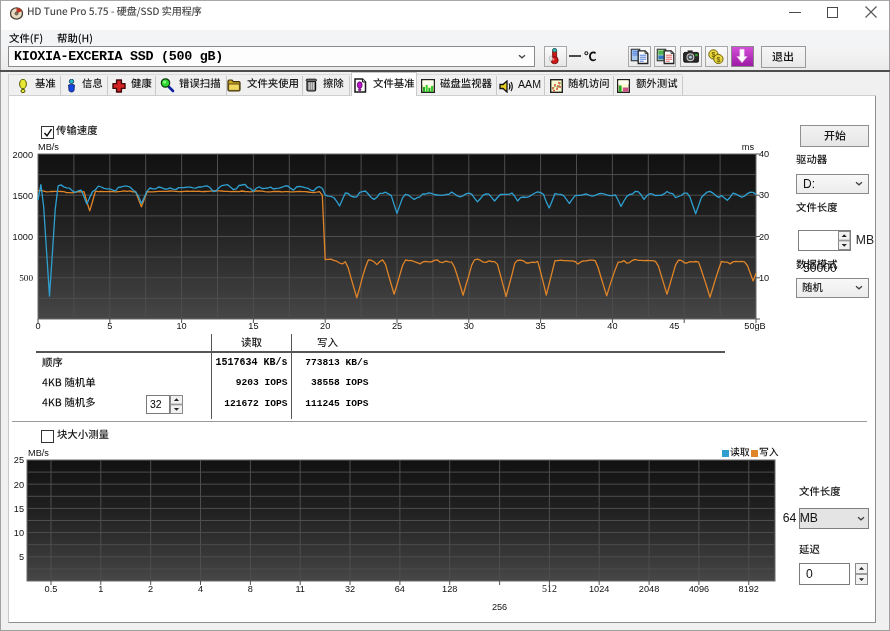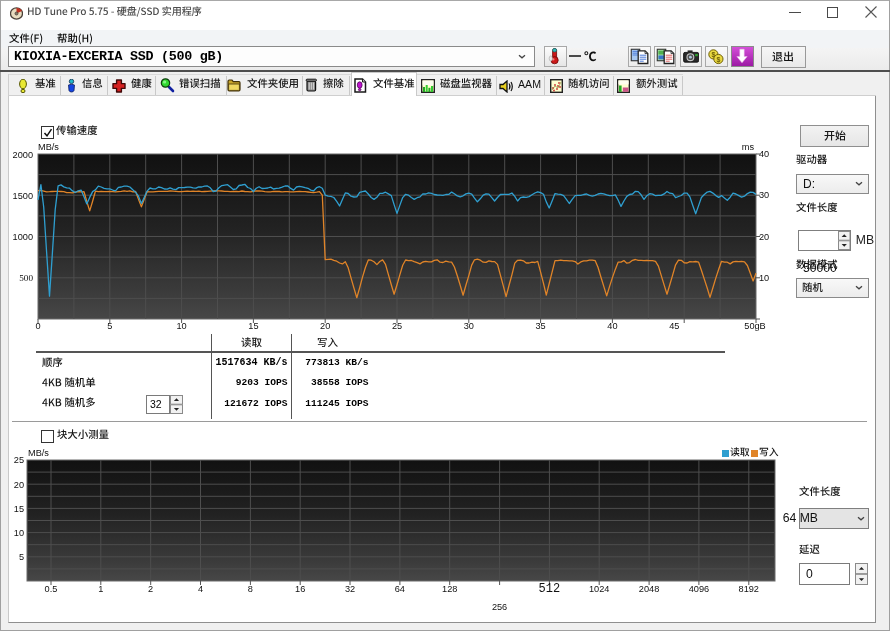--- a/index.html
+++ b/index.html
@@ -391,26 +391,26 @@
     <div style="position:absolute;left:0px;top:455.3px;width:24px;height:10px;font-family:'Liberation Sans',sans-serif;font-size:9.2px;line-height:10px;color:#111;text-align:right;font-weight:normal;letter-spacing:0;white-space:nowrap;">25</div>
     <div style="position:absolute;left:0px;top:479.5px;width:24px;height:10px;font-family:'Liberation Sans',sans-serif;font-size:9.2px;line-height:10px;color:#111;text-align:right;font-weight:normal;letter-spacing:0;white-space:nowrap;">20</div>
     <div style="position:absolute;left:0px;top:503.7px;width:24px;height:10px;font-family:'Liberation Sans',sans-serif;font-size:9.2px;line-height:10px;color:#111;text-align:right;font-weight:normal;letter-spacing:0;white-space:nowrap;">15</div>
     <div style="position:absolute;left:0px;top:527.9px;width:24px;height:10px;font-family:'Liberation Sans',sans-serif;font-size:9.2px;line-height:10px;color:#111;text-align:right;font-weight:normal;letter-spacing:0;white-space:nowrap;">10</div>
     <div style="position:absolute;left:0px;top:552.1px;width:24px;height:10px;font-family:'Liberation Sans',sans-serif;font-size:9.2px;line-height:10px;color:#111;text-align:right;font-weight:normal;letter-spacing:0;white-space:nowrap;">5</div>
     <div style="position:absolute;left:31.0px;top:583.5px;width:40px;height:10px;font-family:'Liberation Sans',sans-serif;font-size:9.2px;line-height:10px;color:#111;text-align:center;font-weight:normal;letter-spacing:0;white-space:nowrap;">0.5</div>
     <div style="position:absolute;left:80.84px;top:583.5px;width:40px;height:10px;font-family:'Liberation Sans',sans-serif;font-size:9.2px;line-height:10px;color:#111;text-align:center;font-weight:normal;letter-spacing:0;white-space:nowrap;">1</div>
     <div style="position:absolute;left:130.68px;top:583.5px;width:40px;height:10px;font-family:'Liberation Sans',sans-serif;font-size:9.2px;line-height:10px;color:#111;text-align:center;font-weight:normal;letter-spacing:0;white-space:nowrap;">2</div>
     <div style="position:absolute;left:180.52px;top:583.5px;width:40px;height:10px;font-family:'Liberation Sans',sans-serif;font-size:9.2px;line-height:10px;color:#111;text-align:center;font-weight:normal;letter-spacing:0;white-space:nowrap;">4</div>
     <div style="position:absolute;left:230.36px;top:583.5px;width:40px;height:10px;font-family:'Liberation Sans',sans-serif;font-size:9.2px;line-height:10px;color:#111;text-align:center;font-weight:normal;letter-spacing:0;white-space:nowrap;">8</div>
-    <div style="position:absolute;left:280.20000000000005px;top:583.5px;width:40px;height:10px;font-family:'Liberation Sans',sans-serif;font-size:9.2px;line-height:10px;color:#111;text-align:center;font-weight:normal;letter-spacing:0;white-space:nowrap;">16</div>
+    <div style="position:absolute;left:280.20000000000005px;top:583.5px;width:40px;height:10px;font-family:'Liberation Sans',sans-serif;font-size:9.2px;line-height:10px;color:#111;text-align:center;font-weight:normal;letter-spacing:0;white-space:nowrap;">11</div>
     <div style="position:absolute;left:330.04px;top:583.5px;width:40px;height:10px;font-family:'Liberation Sans',sans-serif;font-size:9.2px;line-height:10px;color:#111;text-align:center;font-weight:normal;letter-spacing:0;white-space:nowrap;">32</div>
     <div style="position:absolute;left:379.88px;top:583.5px;width:40px;height:10px;font-family:'Liberation Sans',sans-serif;font-size:9.2px;line-height:10px;color:#111;text-align:center;font-weight:normal;letter-spacing:0;white-space:nowrap;">64</div>
     <div style="position:absolute;left:429.72px;top:583.5px;width:40px;height:10px;font-family:'Liberation Sans',sans-serif;font-size:9.2px;line-height:10px;color:#111;text-align:center;font-weight:normal;letter-spacing:0;white-space:nowrap;">128</div>
     <div style="position:absolute;left:479.56000000000006px;top:602px;width:40px;height:10px;font-family:'Liberation Sans',sans-serif;font-size:9.2px;line-height:10px;color:#111;text-align:center;font-weight:normal;letter-spacing:0;white-space:nowrap;">256</div>
-    <div style="position:absolute;left:529.4000000000001px;top:583.5px;width:40px;height:10px;font-family:Liberation Mono, monospace;font-size:12px;line-height:10px;color:#111;text-align:center;font-weight:normal;letter-spacing:0;white-space:nowrap;">512</div>
+    <div style="position:absolute;left:529.4000000000001px;top:583.5px;width:40px;height:10px;font-family:Liberation Serif, serif;font-size:10px;line-height:10px;color:#111;text-align:center;font-weight:normal;letter-spacing:0;white-space:nowrap;">512</div>
     <div style="position:absolute;left:579.24px;top:583.5px;width:40px;height:10px;font-family:'Liberation Sans',sans-serif;font-size:9.2px;line-height:10px;color:#111;text-align:center;font-weight:normal;letter-spacing:0;white-space:nowrap;">1024</div>
     <div style="position:absolute;left:629.08px;top:583.5px;width:40px;height:10px;font-family:'Liberation Sans',sans-serif;font-size:9.2px;line-height:10px;color:#111;text-align:center;font-weight:normal;letter-spacing:0;white-space:nowrap;">2048</div>
     <div style="position:absolute;left:678.9200000000001px;top:583.5px;width:40px;height:10px;font-family:'Liberation Sans',sans-serif;font-size:9.2px;line-height:10px;color:#111;text-align:center;font-weight:normal;letter-spacing:0;white-space:nowrap;">4096</div>
     <div style="position:absolute;left:728.76px;top:583.5px;width:40px;height:10px;font-family:'Liberation Sans',sans-serif;font-size:9.2px;line-height:10px;color:#111;text-align:center;font-weight:normal;letter-spacing:0;white-space:nowrap;">8192</div>
     <div style="position:absolute;left:800px;top:125px;width:69px;height:22px;background:linear-gradient(#f2f2f2,#e6e6e6);border:1px solid #8f8f8f"></div>
     <svg style="position:absolute;left:823.5px;top:129.8px;overflow:visible" width="25" height="15" viewBox="0 0 25 15">
       <path transform="translate(0,9.68)" d="M7.0 -7.6V-4.7H4.2V-5.1V-7.6ZM0.5 -4.7V-3.7H3.0C2.9 -2.3 2.3 -0.9 0.5 0.2C0.8 0.4 1.2 0.7 1.4 1.0C3.4 -0.3 4.0 -2.0 4.1 -3.7H7.0V0.9H8.1V-3.7H10.5V-4.7H8.1V-7.6H10.1V-8.6H0.9V-7.6H3.1V-5.1V-4.7Z M16.0 -3.6V0.9H17.0V0.5H20.0V0.9H21.0V-3.6ZM17.0 -0.5V-2.7H20.0V-0.5ZM15.7 -4.4C16.1 -4.5 16.6 -4.6 20.5 -4.9C20.6 -4.6 20.8 -4.4 20.8 -4.1L21.7 -4.6C21.4 -5.5 20.6 -6.7 19.9 -7.7L19.1 -7.3C19.4 -6.9 19.7 -6.3 20.0 -5.8L16.9 -5.6C17.6 -6.6 18.3 -7.8 18.8 -9.0L17.7 -9.3C17.2 -7.9 16.4 -6.4 16.1 -6.1C15.8 -5.7 15.6 -5.4 15.4 -5.4C15.5 -5.1 15.7 -4.6 15.7 -4.4ZM13.3 -6.1H14.3C14.2 -4.9 13.9 -3.8 13.6 -2.9C13.3 -3.1 13.0 -3.4 12.7 -3.6C12.9 -4.4 13.1 -5.2 13.3 -6.1ZM11.6 -3.3C12.1 -2.9 12.7 -2.4 13.2 -1.9C12.8 -1.0 12.1 -0.3 11.4 0.1C11.6 0.3 11.9 0.7 12.0 0.9C12.8 0.4 13.5 -0.3 14.0 -1.2C14.3 -0.8 14.7 -0.5 14.9 -0.2L15.5 -1.0C15.2 -1.4 14.9 -1.8 14.4 -2.2C14.9 -3.4 15.2 -5.0 15.3 -7.0L14.7 -7.1L14.5 -7.1H13.5C13.6 -7.8 13.7 -8.5 13.8 -9.2L12.8 -9.2C12.7 -8.6 12.6 -7.8 12.5 -7.1H11.4V-6.1H12.3C12.1 -5.0 11.9 -4.0 11.6 -3.3Z" fill="#1a1a1a"></path>
     </svg>
     <svg style="position:absolute;left:796px;top:154.3px;overflow:visible" width="34" height="15" viewBox="0 0 34 15">
       <path transform="translate(0,9.15)" d="M0.2 -1.6 0.4 -0.8C1.2 -1.0 2.1 -1.3 3.0 -1.5L2.9 -2.3C1.9 -2.0 0.9 -1.8 0.2 -1.6ZM9.8 -8.2H4.7V0.5H10.0V-0.4H5.6V-7.3H9.8ZM1.0 -6.8C0.9 -5.6 0.8 -4.1 0.7 -3.2H3.4C3.3 -1.1 3.1 -0.3 2.9 -0.1C2.8 -0.0 2.7 0.0 2.6 0.0C2.4 0.0 1.9 -0.0 1.4 -0.1C1.6 0.2 1.7 0.5 1.7 0.7C2.2 0.8 2.7 0.8 2.9 0.8C3.2 0.7 3.5 0.6 3.7 0.4C4.0 0.1 4.1 -0.9 4.3 -3.6C4.3 -3.7 4.3 -3.9 4.3 -3.9H3.5C3.7 -5.1 3.8 -6.9 3.9 -8.4H3.0V-8.4H0.6V-7.5H3.0C2.9 -6.3 2.8 -4.9 2.7 -3.9H1.6C1.7 -4.8 1.8 -5.9 1.8 -6.7ZM8.6 -6.8C8.4 -6.1 8.1 -5.5 7.9 -4.8C7.4 -5.4 7.0 -6.0 6.6 -6.6L5.9 -6.1C6.4 -5.4 6.9 -4.7 7.4 -3.9C6.9 -3.0 6.4 -2.1 5.8 -1.5C6.0 -1.3 6.3 -1.0 6.5 -0.8C7.0 -1.4 7.5 -2.2 8.0 -3.0C8.4 -2.3 8.8 -1.6 9.0 -1.1L9.8 -1.6C9.5 -2.2 9.0 -3.1 8.4 -4.0C8.8 -4.8 9.2 -5.7 9.5 -6.6Z M11.3 -7.9V-7.1H15.3V-7.9ZM17.0 -8.6C17.0 -7.9 17.0 -7.1 17.0 -6.4H15.7V-5.5H17.0C16.8 -3.2 16.5 -1.1 15.1 0.1C15.4 0.3 15.7 0.6 15.8 0.9C17.3 -0.6 17.8 -2.9 17.9 -5.5H19.3C19.2 -2.0 19.0 -0.7 18.8 -0.4C18.7 -0.2 18.6 -0.2 18.4 -0.2C18.2 -0.2 17.7 -0.2 17.1 -0.2C17.3 0.0 17.4 0.4 17.4 0.7C18.0 0.7 18.5 0.8 18.9 0.7C19.2 0.7 19.4 0.6 19.7 0.2C20.0 -0.2 20.1 -1.7 20.3 -6.0C20.3 -6.1 20.3 -6.4 20.3 -6.4H18.0C18.0 -7.1 18.0 -7.9 18.0 -8.6ZM11.3 -0.3C11.6 -0.5 12.0 -0.6 14.8 -1.3L14.9 -0.7L15.8 -1.0C15.6 -1.7 15.2 -2.9 14.8 -3.8L14.0 -3.6C14.1 -3.1 14.3 -2.6 14.5 -2.1L12.3 -1.6C12.7 -2.5 13.1 -3.6 13.3 -4.6H15.5V-5.5H10.9V-4.6H12.3C12.1 -3.4 11.7 -2.3 11.5 -2.0C11.3 -1.6 11.2 -1.3 11.0 -1.2C11.1 -1.0 11.3 -0.5 11.3 -0.3Z M23.0 -7.5H24.5V-6.3H23.0ZM27.4 -7.5H29.0V-6.3H27.4ZM27.1 -5.0C27.5 -4.9 28.0 -4.6 28.4 -4.4H25.6C25.9 -4.7 26.0 -5.0 26.2 -5.3L25.4 -5.5V-8.3H22.1V-5.4H25.1C25.0 -5.1 24.8 -4.8 24.5 -4.4H21.3V-3.5H23.6C23.0 -3.0 22.1 -2.5 21.1 -2.1C21.3 -1.9 21.5 -1.6 21.6 -1.3L22.1 -1.5V0.9H23.0V0.6H24.5V0.8H25.4V-2.4H23.6C24.1 -2.7 24.6 -3.1 24.9 -3.5H26.8C27.2 -3.1 27.7 -2.7 28.2 -2.4H26.5V0.9H27.4V0.6H29.0V0.8H30.0V-1.5L30.3 -1.4C30.5 -1.6 30.8 -2.0 31.0 -2.1C29.9 -2.4 28.8 -2.9 28.0 -3.5H30.7V-4.4H28.9L29.2 -4.7C28.9 -5.0 28.4 -5.2 27.9 -5.4H29.9V-8.3H26.5V-5.4H27.5ZM23.0 -0.3V-1.5H24.5V-0.3ZM27.4 -0.3V-1.5H29.0V-0.3Z" fill="#1a1a1a"></path>

